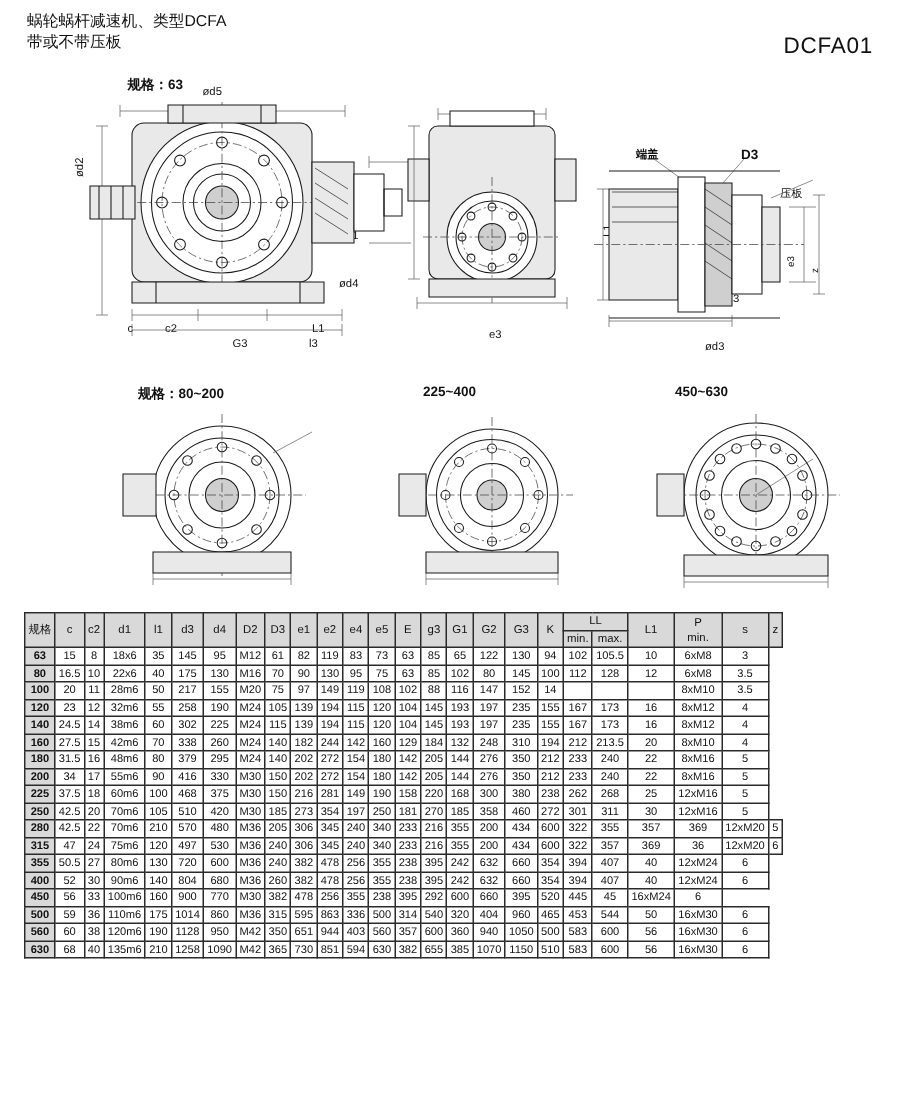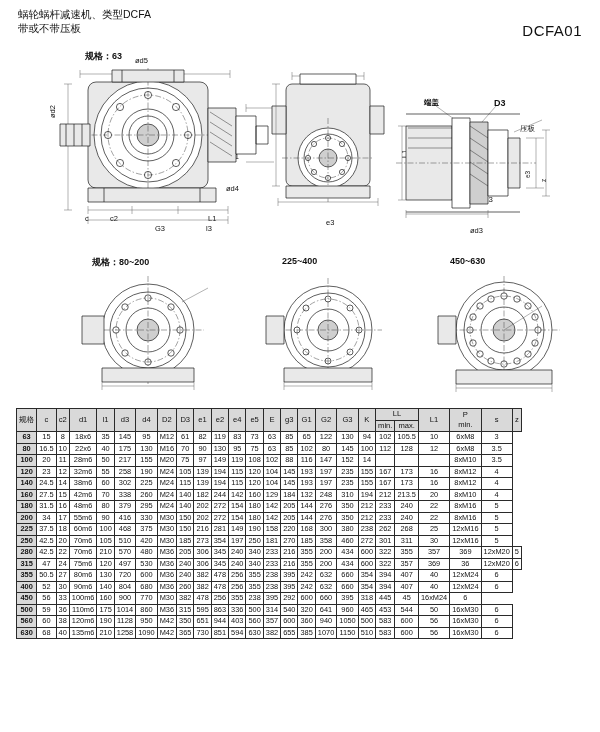--- a/index.html
+++ b/index.html
@@ -684,21 +684,21 @@
           <td>382</td>
           <td>478</td>
           <td>256</td>
           <td>355</td>
           <td>238</td>
           <td>395</td>
           <td>292</td>
           <td>600</td>
           <td>660</td>
           <td>395</td>
-          <td>318</td>
+          <td>520</td>
           <td class="lsep">445</td>
           <td>45</td>
           <td class="lsep">16xM24</td>
           <td>6</td>
         </tr>
         <tr class="grp">
           <td class="sz">500</td>
           <td>59</td>
           <td>36</td>
           <td>110m6</td>
@@ -707,21 +707,21 @@
           <td>860</td>
           <td>M36</td>
           <td>315</td>
           <td>595</td>
           <td>863</td>
           <td>336</td>
           <td>500</td>
           <td>314</td>
           <td>540</td>
           <td>320</td>
-          <td>641</td>
+          <td>404</td>
           <td>960</td>
           <td>465</td>
           <td class="lsep">453</td>
           <td>544</td>
           <td class="lsep">50</td>
           <td>16xM30</td>
           <td>6</td>
         </tr>
         <tr>
           <td class="sz">560</td>

